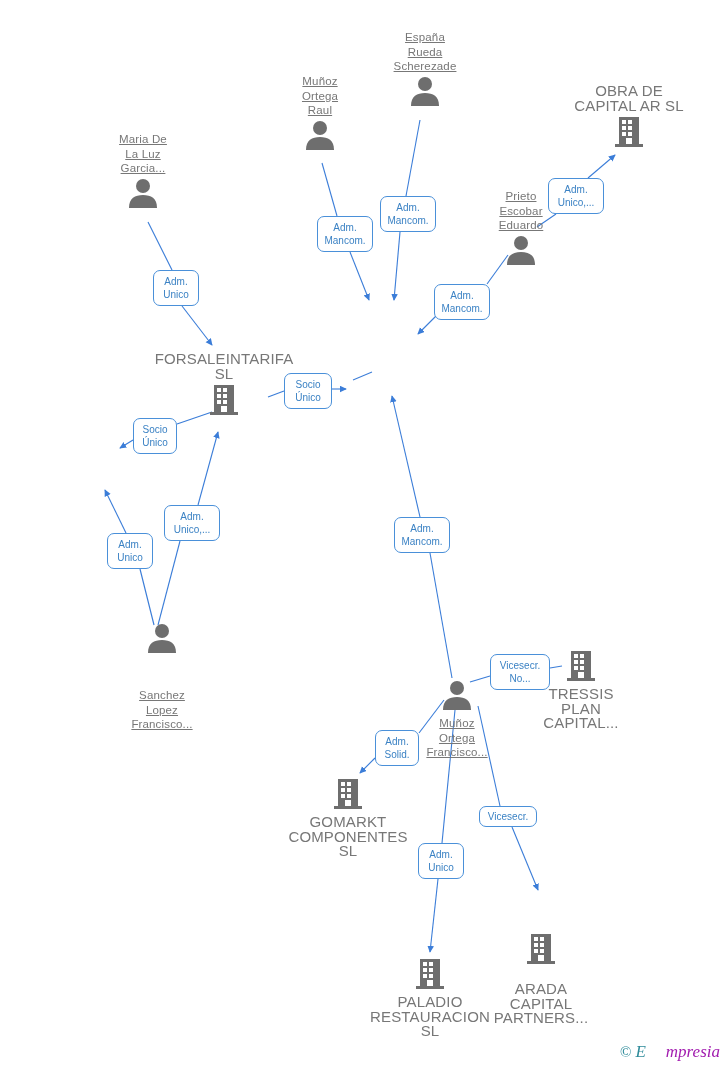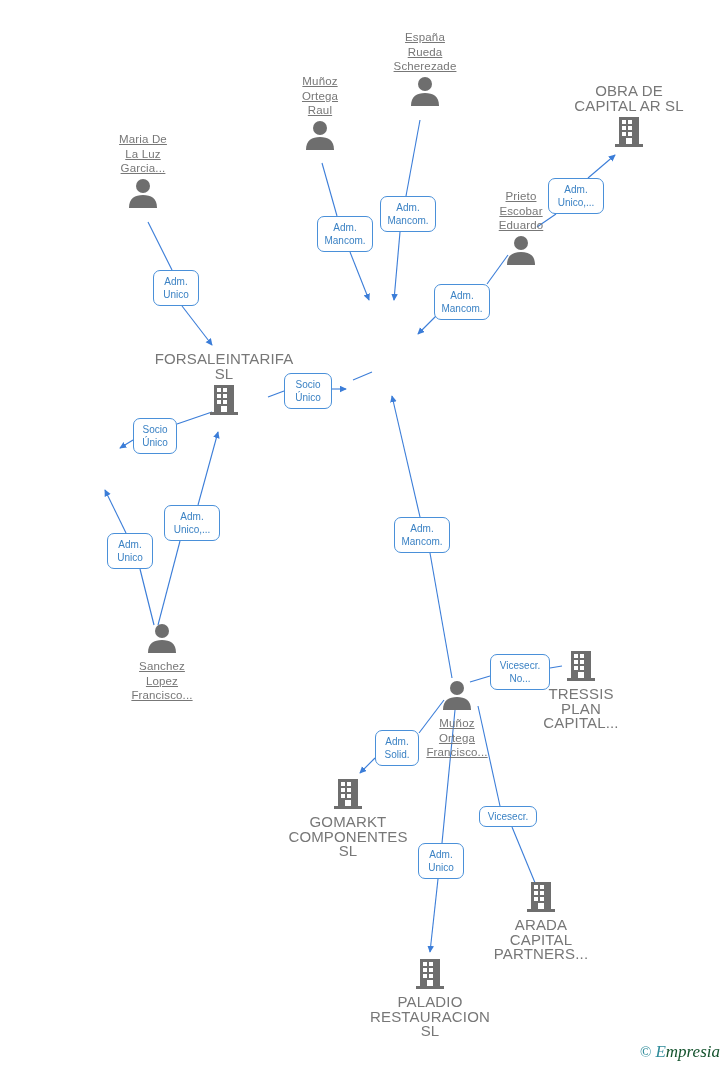--- a/index.html
+++ b/index.html
@@ -49,21 +49,21 @@
   }
 
   .watermark{
     position:absolute;right:8px;bottom:8px;
     display:flex;align-items:center;gap:4px;
     font-size:17px;font-family:"Liberation Serif", serif;
   }
   .watermark .c{color:#2e8b9a;font-size:15px;}
   .watermark .word{font-style:italic;}
   .watermark .word .e{color:#2e8b9a;}
-  .watermark .word .rest{color:#14532d;}
+  .watermark .word .rest{color:#a21caf;margin-left:20px;}
 </style>
 </head>
 <body>
 
 <div id="canvas">
 
   <svg id="edges" viewBox="0 0 728 1070">
     <defs>
       <marker id="arrow" markerWidth="7" markerHeight="7" refX="5.6" refY="3" orient="auto">
         <path d="M0,0 L6.4,3 L0,6 z" fill="#3b7dd8"></path>
@@ -193,21 +193,21 @@
         <rect x="8" y="11" width="4" height="4" fill="#fff"></rect>
           <rect x="14" y="11" width="4" height="4" fill="#fff"></rect>
         <rect x="8" y="17" width="4" height="4" fill="#fff"></rect>
           <rect x="14" y="17" width="4" height="4" fill="#fff"></rect>
         <rect x="12" y="23" width="6" height="6" fill="#fff"></rect>
       </svg>
     </span>
   </div>
 
 
-  <div class="node person below" style="left:107px;top:623px;width:110px;">
+  <div class="node person below" style="left:107px;top:623px;width:110px;gap:29px;">
     <span class="glyph">
       <svg width="32" height="30" viewBox="0 0 32 30">
           <circle cx="16" cy="8" r="7" fill="#6e6e6e"></circle>
           <path d="M2,30 C2,20 8,17 16,17 C24,17 30,20 30,30 Z" fill="#6e6e6e"></path>
         </svg>
     </span>
     <span class="caption">Sanchez
 Lopez
 Francisco...</span>
   </div>
@@ -255,21 +255,21 @@
         <rect x="8" y="17" width="4" height="4" fill="#fff"></rect>
           <rect x="14" y="17" width="4" height="4" fill="#fff"></rect>
         <rect x="12" y="23" width="6" height="6" fill="#fff"></rect>
       </svg>
     </span>
     <span class="caption">GOMARKT
 COMPONENTES
 SL</span>
   </div>
 
-  <div class="node company below" style="left:486px;top:880px;width:110px;">
+  <div class="node company below" style="left:486px;top:932px;width:110px;gap:12px;">
     <span class="glyph">
       <svg width="30" height="32" viewBox="0 0 30 32">
         <rect x="5" y="2" width="20" height="27" fill="#6e6e6e"></rect>
         <rect x="1" y="29" width="28" height="3" fill="#6e6e6e"></rect>
         <rect x="8" y="5" width="4" height="4" fill="#fff"></rect>
           <rect x="14" y="5" width="4" height="4" fill="#fff"></rect>
         <rect x="8" y="11" width="4" height="4" fill="#fff"></rect>
           <rect x="14" y="11" width="4" height="4" fill="#fff"></rect>
         <rect x="8" y="17" width="4" height="4" fill="#fff"></rect>
           <rect x="14" y="17" width="4" height="4" fill="#fff"></rect>

